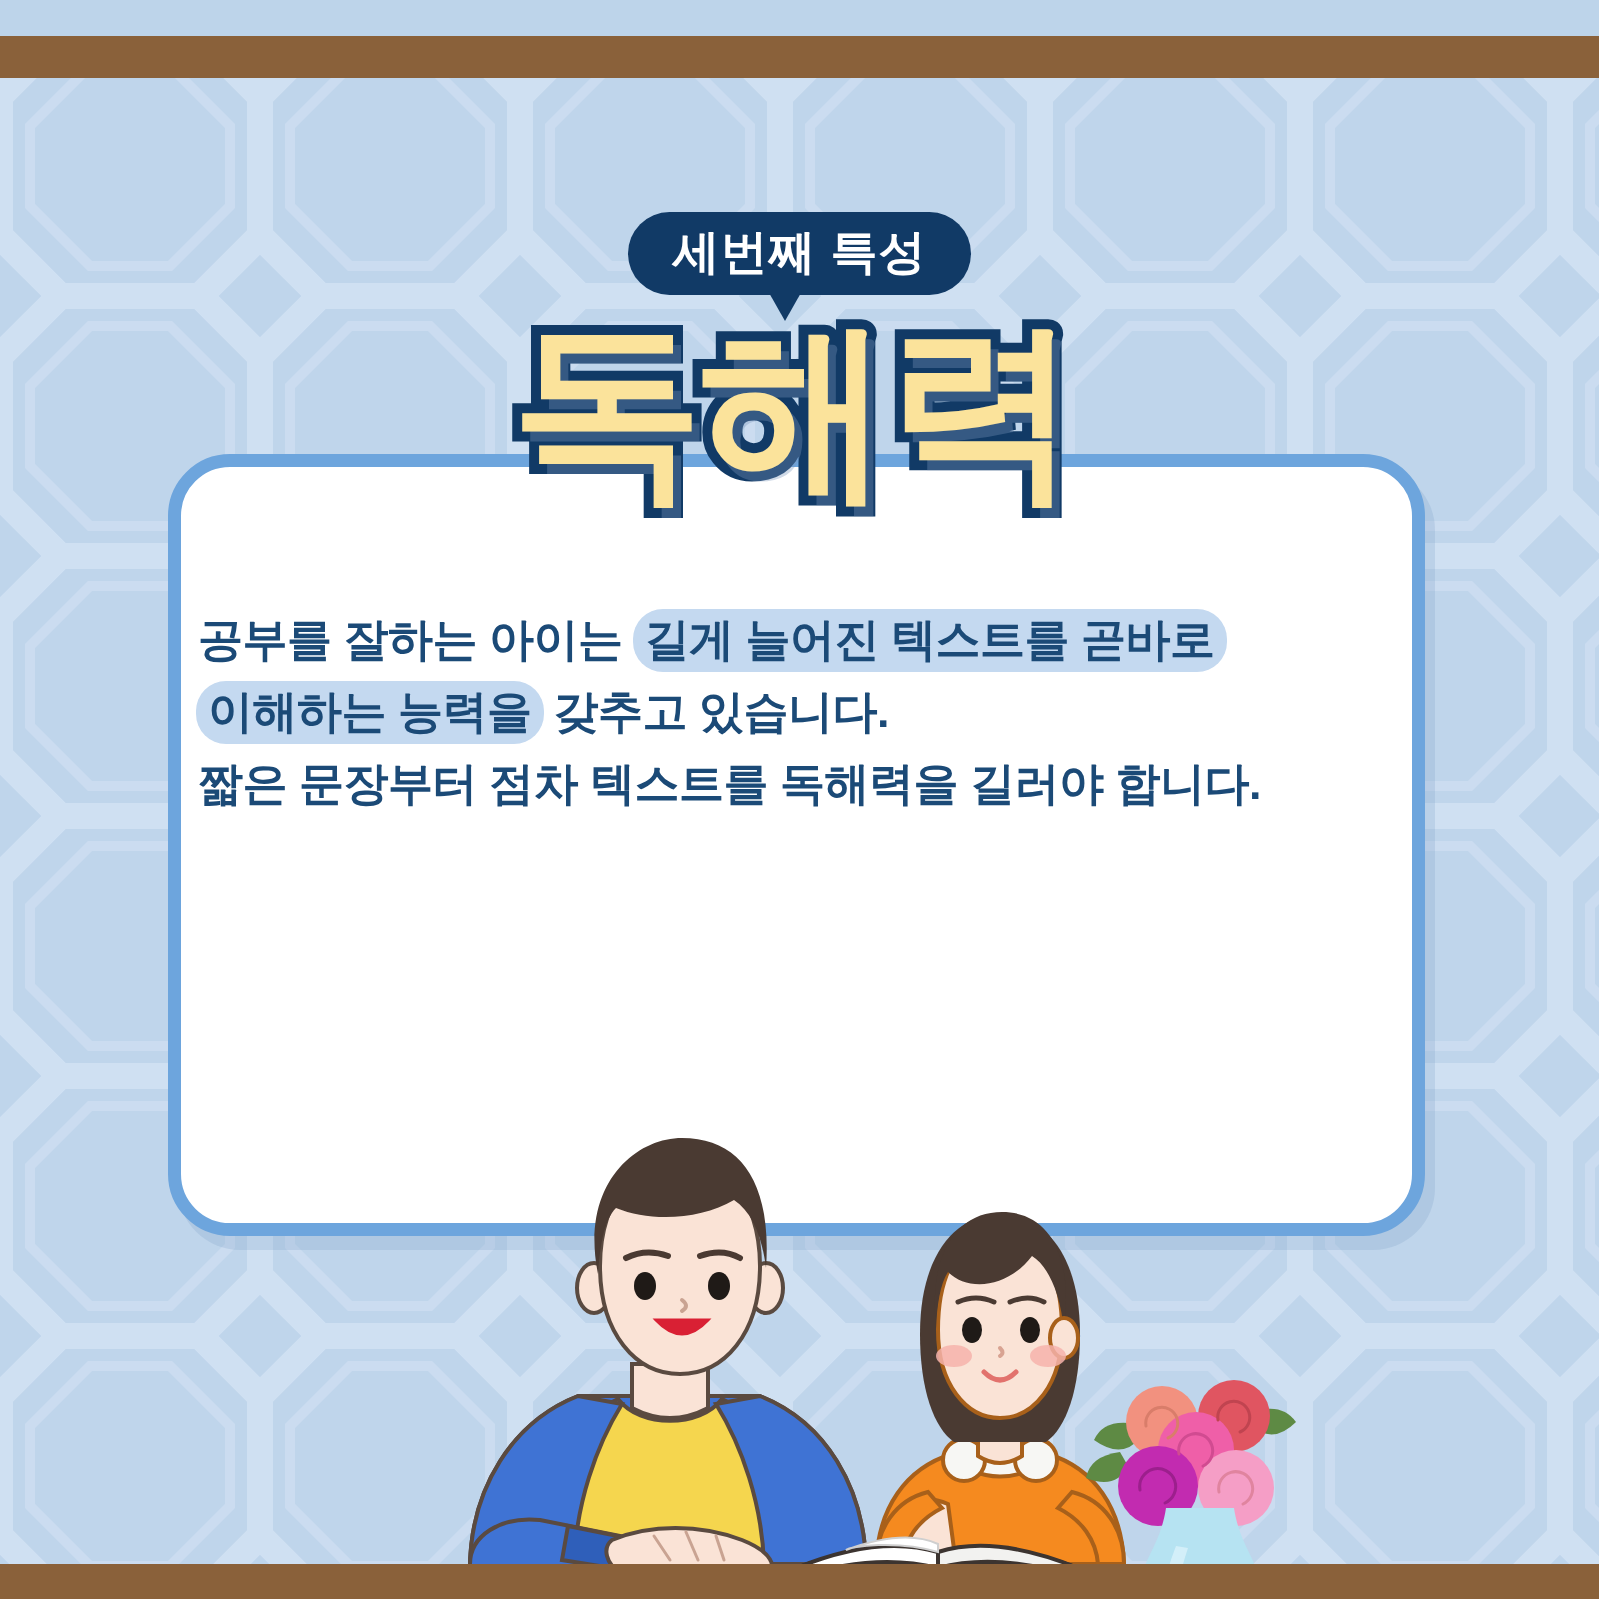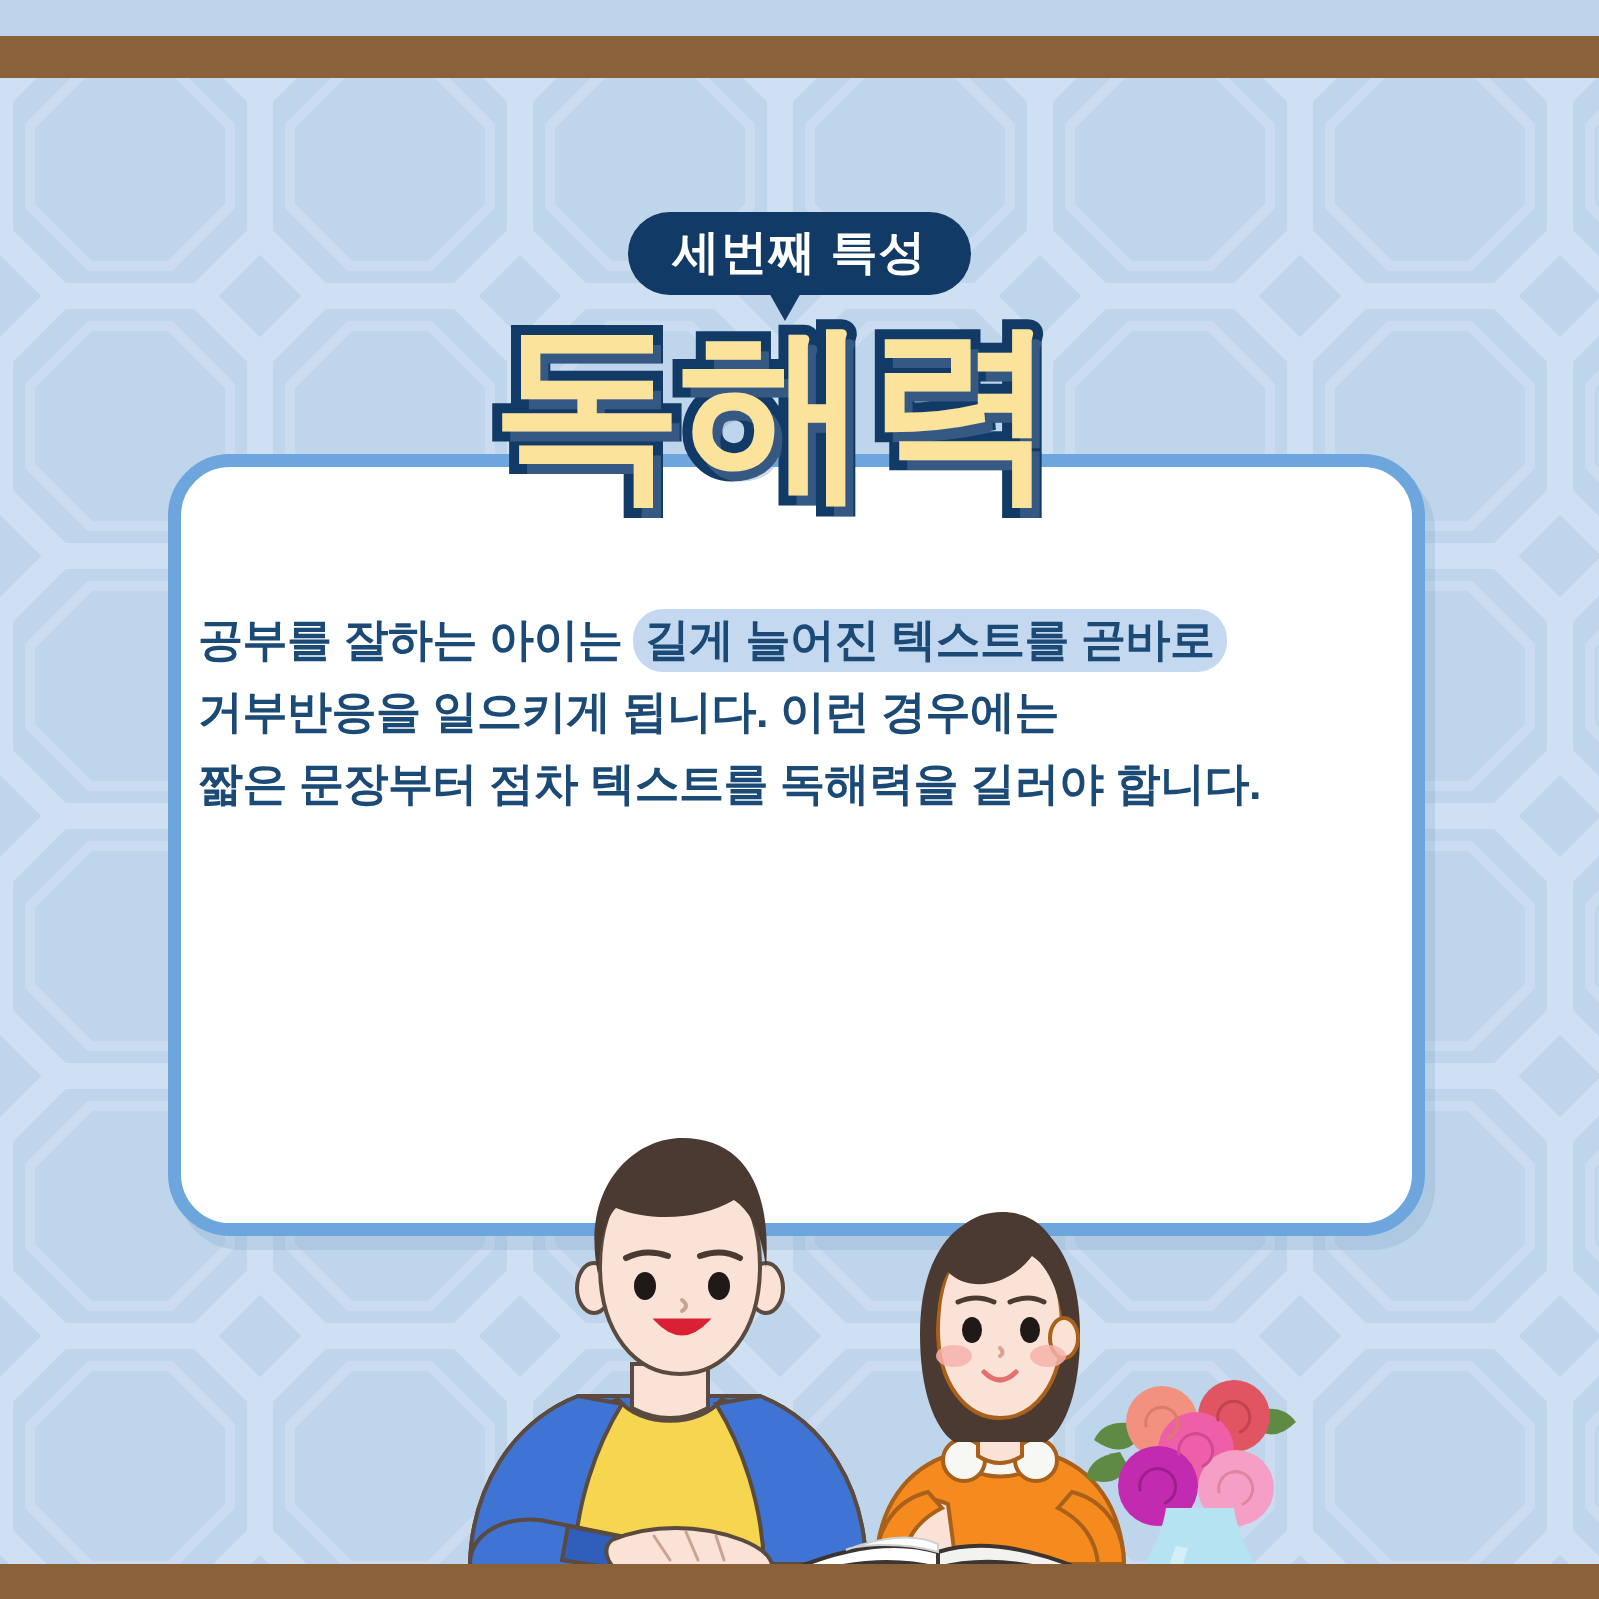--- a/index.html
+++ b/index.html
@@ -30,21 +30,21 @@
     font-size:47px;font-weight:bold;letter-spacing:1px;line-height:1.1;
   }
   .badge-tail{
     position:absolute;left:50%;margin-left:-32px;bottom:-26px;
     width:0;height:0;
     border-left:17px solid transparent;border-right:17px solid transparent;
     border-top:30px solid #113a66;
   }
 
   
-  .title-wrap{position:absolute;left:0;top:278px;width:1546px;text-align:center;z-index:16;pointer-events:none;}
+  .title-wrap{position:absolute;left:0;top:278px;width:1546px;text-align:center;z-index:16;pointer-events:none;padding-left:20px;}
   .title{
     display:inline-block;
     font-size:192px;font-weight:bold;line-height:1.0;
     color:#fbe39b;
     letter-spacing:-4px;
     -webkit-text-stroke:20px #113a66;
     paint-order:stroke fill;
     text-shadow:8px 10px 0 rgba(120,150,185,.35);
   }
 
@@ -105,21 +105,21 @@
   </div>
 
   <div class="title-wrap">
     <span class="title">독해력</span>
   </div>
 
   <div class="card"></div>
 
   <div class="body-text" id="body-text">
       <span class="ln"><span>공부를 잘하는 아이는 </span><span class="hl">길게 늘어진 텍스트를 곧바로</span></span>
-      <span class="ln"><span>거부반응을 일으키게 됩니다. 이런 경우에는</span></span>
+      <span class="ln"><span class="hl">이해하는 능력을</span><span> 갖추고 있습니다.</span></span>
       <span class="ln"><span>짧은 문장부터 점차 텍스트를 독해력을 길러야 합니다.</span></span>
     </div>
 
   <svg class="illo" width="1599" height="519" viewBox="0 0 1599 519" aria-hidden="true">
 
     <rect x="0" y="448" width="1599" height="71" fill="#8a613a"></rect>
 
     <g>
 
       <path d="M470 448 C472 372 512 306 578 280 L760 280 C826 306 864 372 866 448 Z" fill="#3f73d4" stroke="#5a4a40" stroke-width="4"></path>

